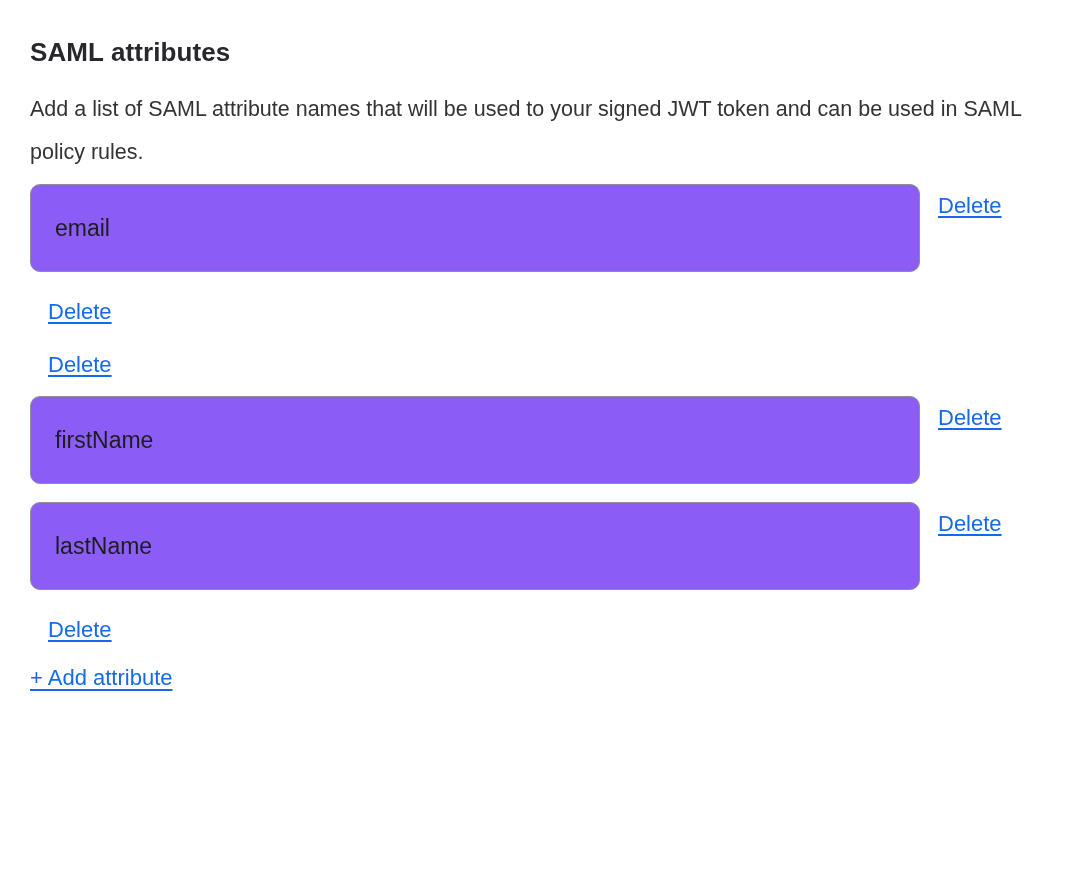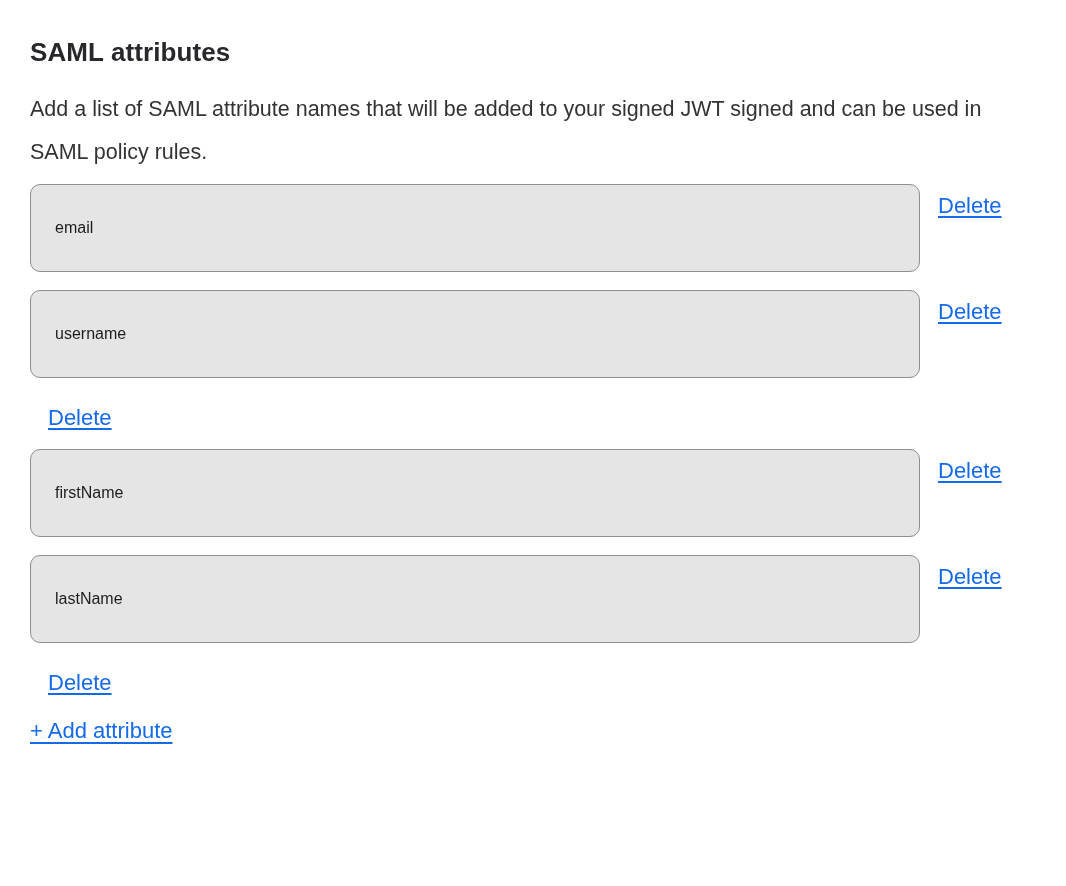--- a/index.html
+++ b/index.html
@@ -35,23 +35,23 @@
   .attr-row {
     display: flex;
     align-items: flex-start;
     margin-bottom: 18px;
   }
   .attr-input {
     width: 890px;
     height: 88px;
     border: 1.5px solid #8e8e93;
     border-radius: 10px;
-    background: #e5e5e5;
+    background: #8b5cf6;
     padding: 0 24px;
-    font-size: 16px;
+    font-size: 23px;
     color: #1d1d1f;
     font-family: "Liberation Sans", "DejaVu Sans", sans-serif;
     outline: none;
   }
   .delete-link {
     margin-left: 18px;
     margin-top: 9px;
     font-size: 22px;
     color: #146aeb;
     text-underline-offset: 3px;
@@ -68,31 +68,30 @@
     cursor: pointer;
   }
 </style>
 </head>
 <body>
 
 <div class="content">
 
   <h1 class="section-title">SAML attributes</h1>
 
-  <p class="section-desc">Add a list of SAML attribute names that will be added to your signed JWT signed and can be used in SAML policy rules.</p>
+  <p class="section-desc">Add a list of SAML attribute names that will be used to your signed JWT token and can be used in SAML policy rules.</p>
 
   <div class="rows">
 
     <div class="attr-row">
       <input class="attr-input" type="text" value="email" style="">
       <a class="delete-link" href="#">Delete</a>
     </div>
 
     <div class="attr-row">
-      <input class="attr-input" type="text" value="username" style="">
       <a class="delete-link" href="#">Delete</a>
     </div>
 
     <div class="attr-row">
       <a class="delete-link" href="#">Delete</a>
     </div>
 
     <div class="attr-row">
       <input class="attr-input" type="text" value="firstName" style="">
       <a class="delete-link" href="#">Delete</a>

